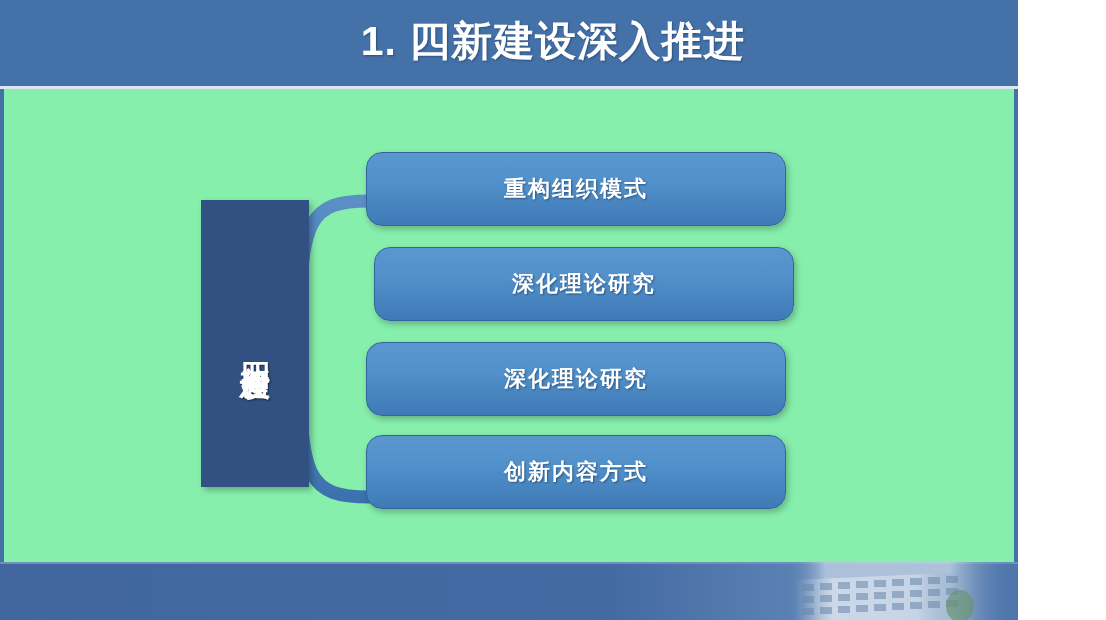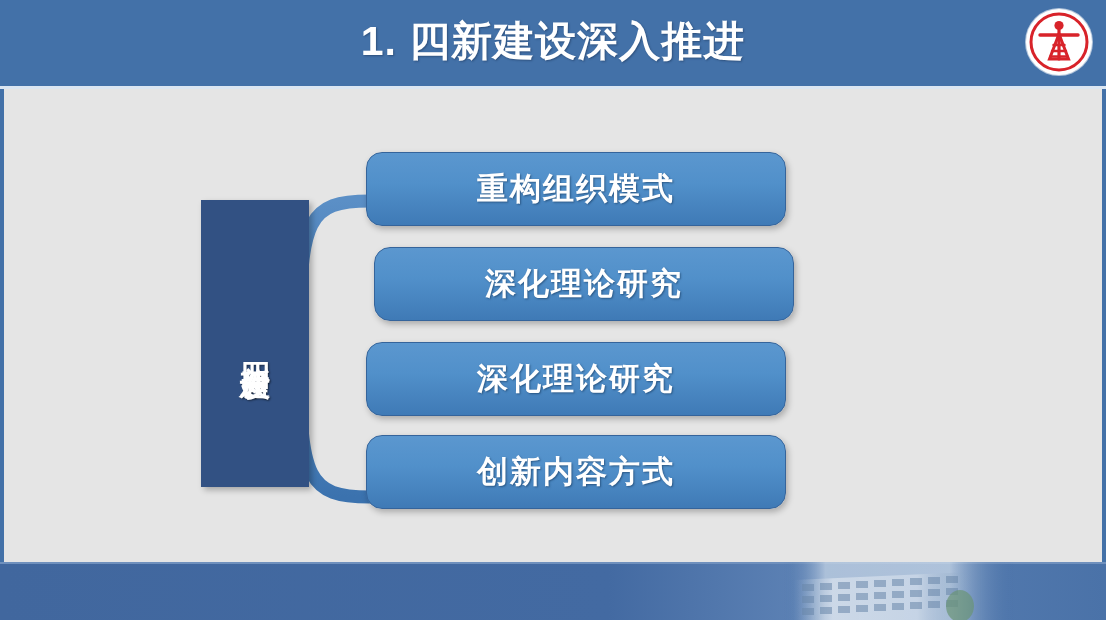--- a/index.html
+++ b/index.html
@@ -7,24 +7,24 @@
     margin: 0;
     padding: 0;
     background: #ffffff;
   }
   body {
     font-family: "Liberation Sans", "DejaVu Sans", sans-serif;
   }
 
   .slide {
     position: relative;
-    width: 1106px;
+    width: 1018px;
     height: 620px;
     overflow: hidden;
-    background: #e5e5e5;
+    background: #86efac;
     box-sizing: border-box;
   }
 
   
   .frame-left,
   .frame-right {
     position: absolute;
     top: 0;
     width: 4px;
     height: 620px;
@@ -144,21 +144,21 @@
   .item-box .item-text {
     position: absolute;
     left: 0;
     top: 0;
     width: 100%;
     height: 100%;
     display: flex;
     align-items: center;
     justify-content: center;
     color: #ffffff;
-    font-size: 31px;
+    font-size: 22px;
     font-weight: bold;
     letter-spacing: 2px;
     text-shadow: 1px 1px 2px rgba(15,45,80,0.55);
     white-space: nowrap;
   }
   .item-0 { top: 63px;  }
   .item-1 { top: 158px; margin-left: 8px; }
   .item-2 { top: 253px; }
   .item-3 { top: 346px; }
 

